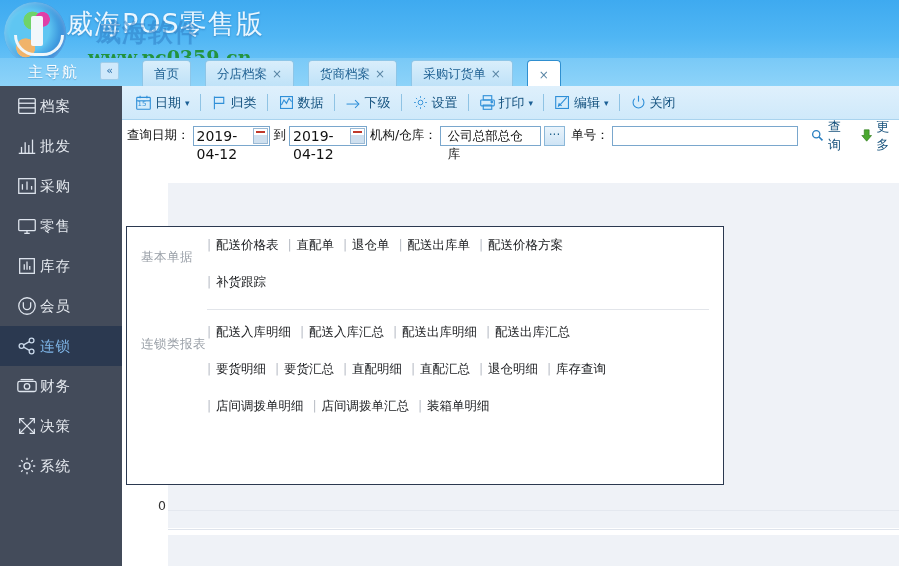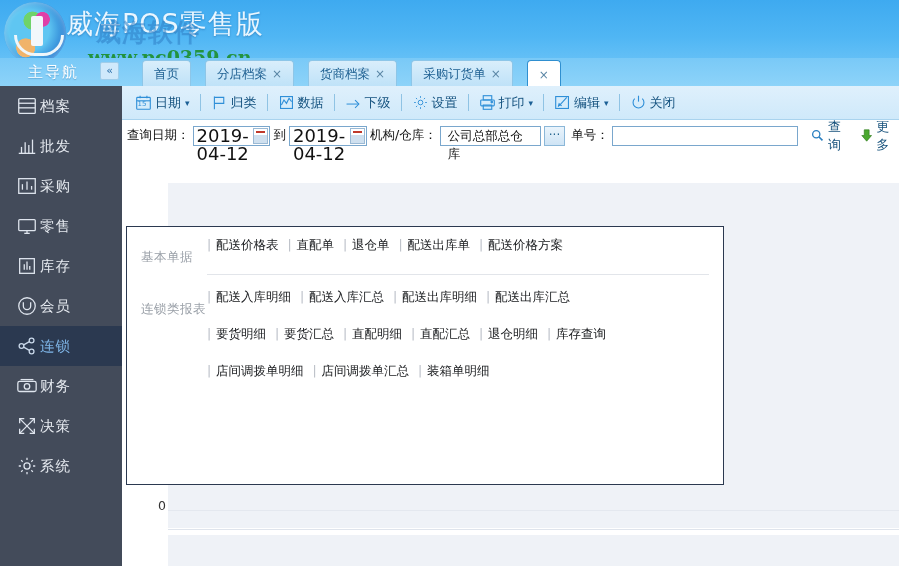--- a/index.html
+++ b/index.html
@@ -118,21 +118,21 @@
   .tb-sep { width: 1px; height: 17px; background: #8fc3e4; margin: 0 3px; }
 
   .filterbar {
     position: absolute; left: 0; top: 34px; width: 777px; height: 31px;
     background: #ffffff; display: flex; align-items: center; padding-left: 5px;
     font-size: 12.5px; color: #222;
   }
   .fb-label { white-space: nowrap; color: #111; }
   .dateinput {
     position: relative; width: 85px; height: 20px; margin: 0 3px;
-    border: 1px solid #7aa7cd; background: #fff; font-size: 18px;
+    border: 1px solid #7aa7cd; background: #fff; font-size: 14px;
     color: #111; padding: 0 18px 0 3px; line-height: 18px;
   }
   .cal-btn {
     position: absolute; right: 1px; top: 1px; width: 15px; height: 16px;
     background: linear-gradient(to bottom,#fff 0 40%, #cfe0ef 41% 100%);
     border: 1px solid #9ab9d4; cursor: pointer;
   }
   .cal-btn i { position:absolute; left:2px; top:2px; width:9px; height:2px; background:#c0392b; display:block;}
   .txtinput {
     height: 20px; border: 1px solid #7aa7cd; background: #fff;
@@ -466,20 +466,23 @@
     <div class="popup" id="popup">
         <div class="pop-section">
           <div class="pop-title">基本单据</div>
           <div class="pop-rows">
             <div class="pop-row">
               <span class="pop-item">配送价格表</span>
               <span class="pop-item">直配单</span>
               <span class="pop-item">退仓单</span>
               <span class="pop-item">配送出库单</span>
               <span class="pop-item">配送价格方案</span>
+            </div>
+            <div class="pop-row">
+              <span class="pop-item">补货跟踪</span>
             </div>
           </div>
         </div>
         <div class="pop-divider"></div>
         <div class="pop-section">
           <div class="pop-title">连锁类报表</div>
           <div class="pop-rows">
             <div class="pop-row">
               <span class="pop-item">配送入库明细</span>
               <span class="pop-item">配送入库汇总</span>

